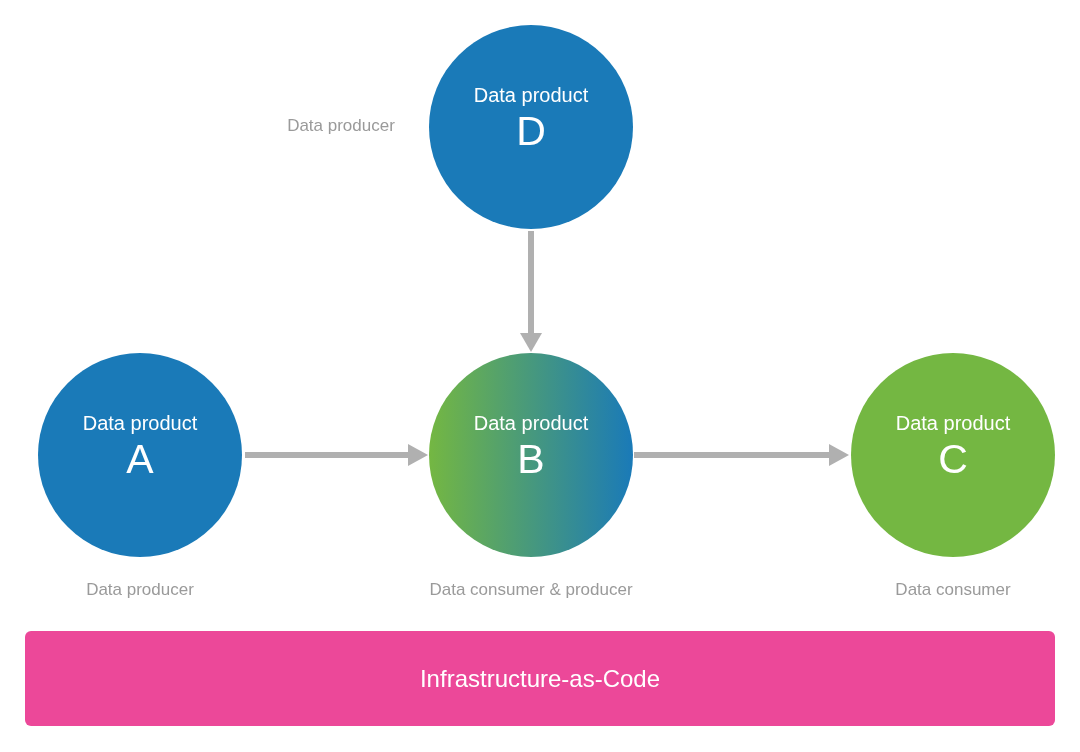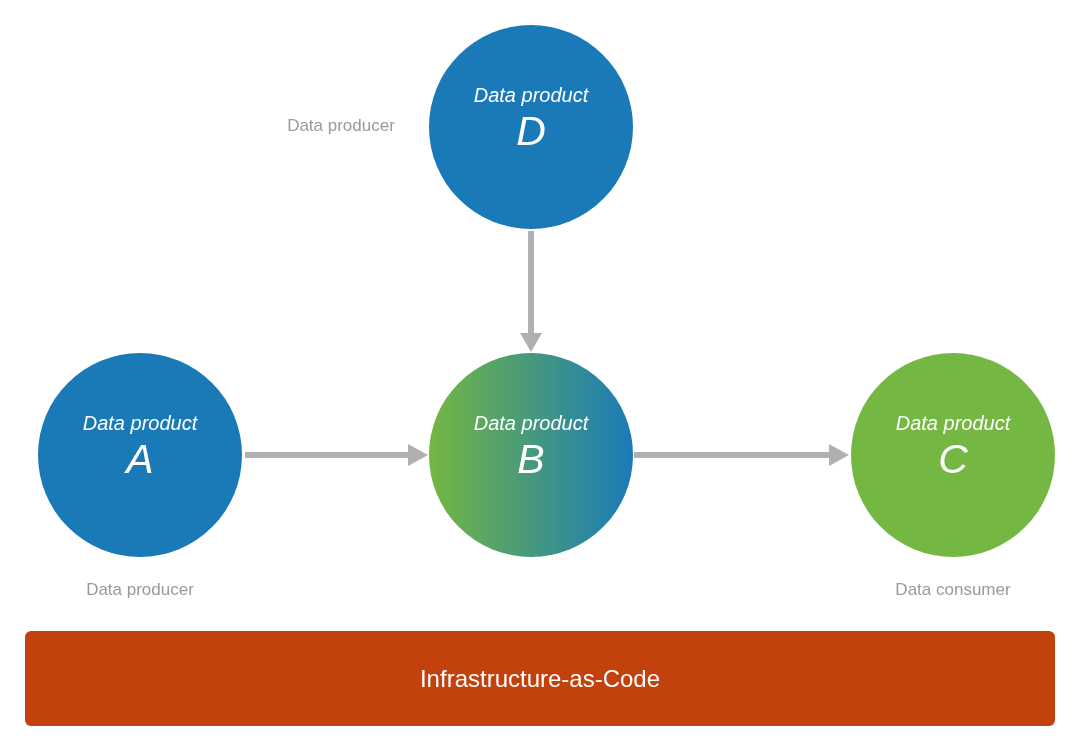--- a/index.html
+++ b/index.html
@@ -21,21 +21,20 @@
     position: absolute;
     width: 204px;
     height: 204px;
     border-radius: 50%;
     display: flex;
     flex-direction: column;
     align-items: center;
     justify-content: center;
     color: #ffffff;
     text-align: center;
-    font-style: italic;
   }
   .node-inner { transform: translateY(-9px); }
   .node-title {
     font-size: 20px;
     line-height: 26px;
     white-space: nowrap;
   }
   .node-letter {
     font-size: 41px;
     line-height: 46px;
@@ -91,21 +90,21 @@
     border-top: 11px solid transparent;
     border-bottom: 11px solid transparent;
     border-left: 20px solid #b0b0b0;
   }
 
   
   .footer-bar {
     position: absolute;
     left: 25px; top: 631px;
     width: 1030px; height: 95px;
-    background: #c2410c;
+    background: #ec4899;
     border-radius: 6px;
     display: flex;
     align-items: center;
     justify-content: center;
   }
   .footer-label {
     color: #ffffff;
     font-size: 24px;
     white-space: nowrap;
   }
@@ -148,19 +147,20 @@
   </div>
   <div class="node node-c">
     <div class="node-inner">
       <div class="node-title">Data product</div>
       <div class="node-letter">C</div>
     </div>
   </div>
 
   <div class="role-label label-d">Data producer</div>
   <div class="role-label label-a">Data producer</div>
+  <div class="role-label label-b">Data consumer &amp; producer</div>
   <div class="role-label label-c">Data consumer</div>
 
   <div class="footer-bar">
     <div class="footer-label">Infrastructure-as-Code</div>
   </div>
 
 </div>
 
 </body></html>

